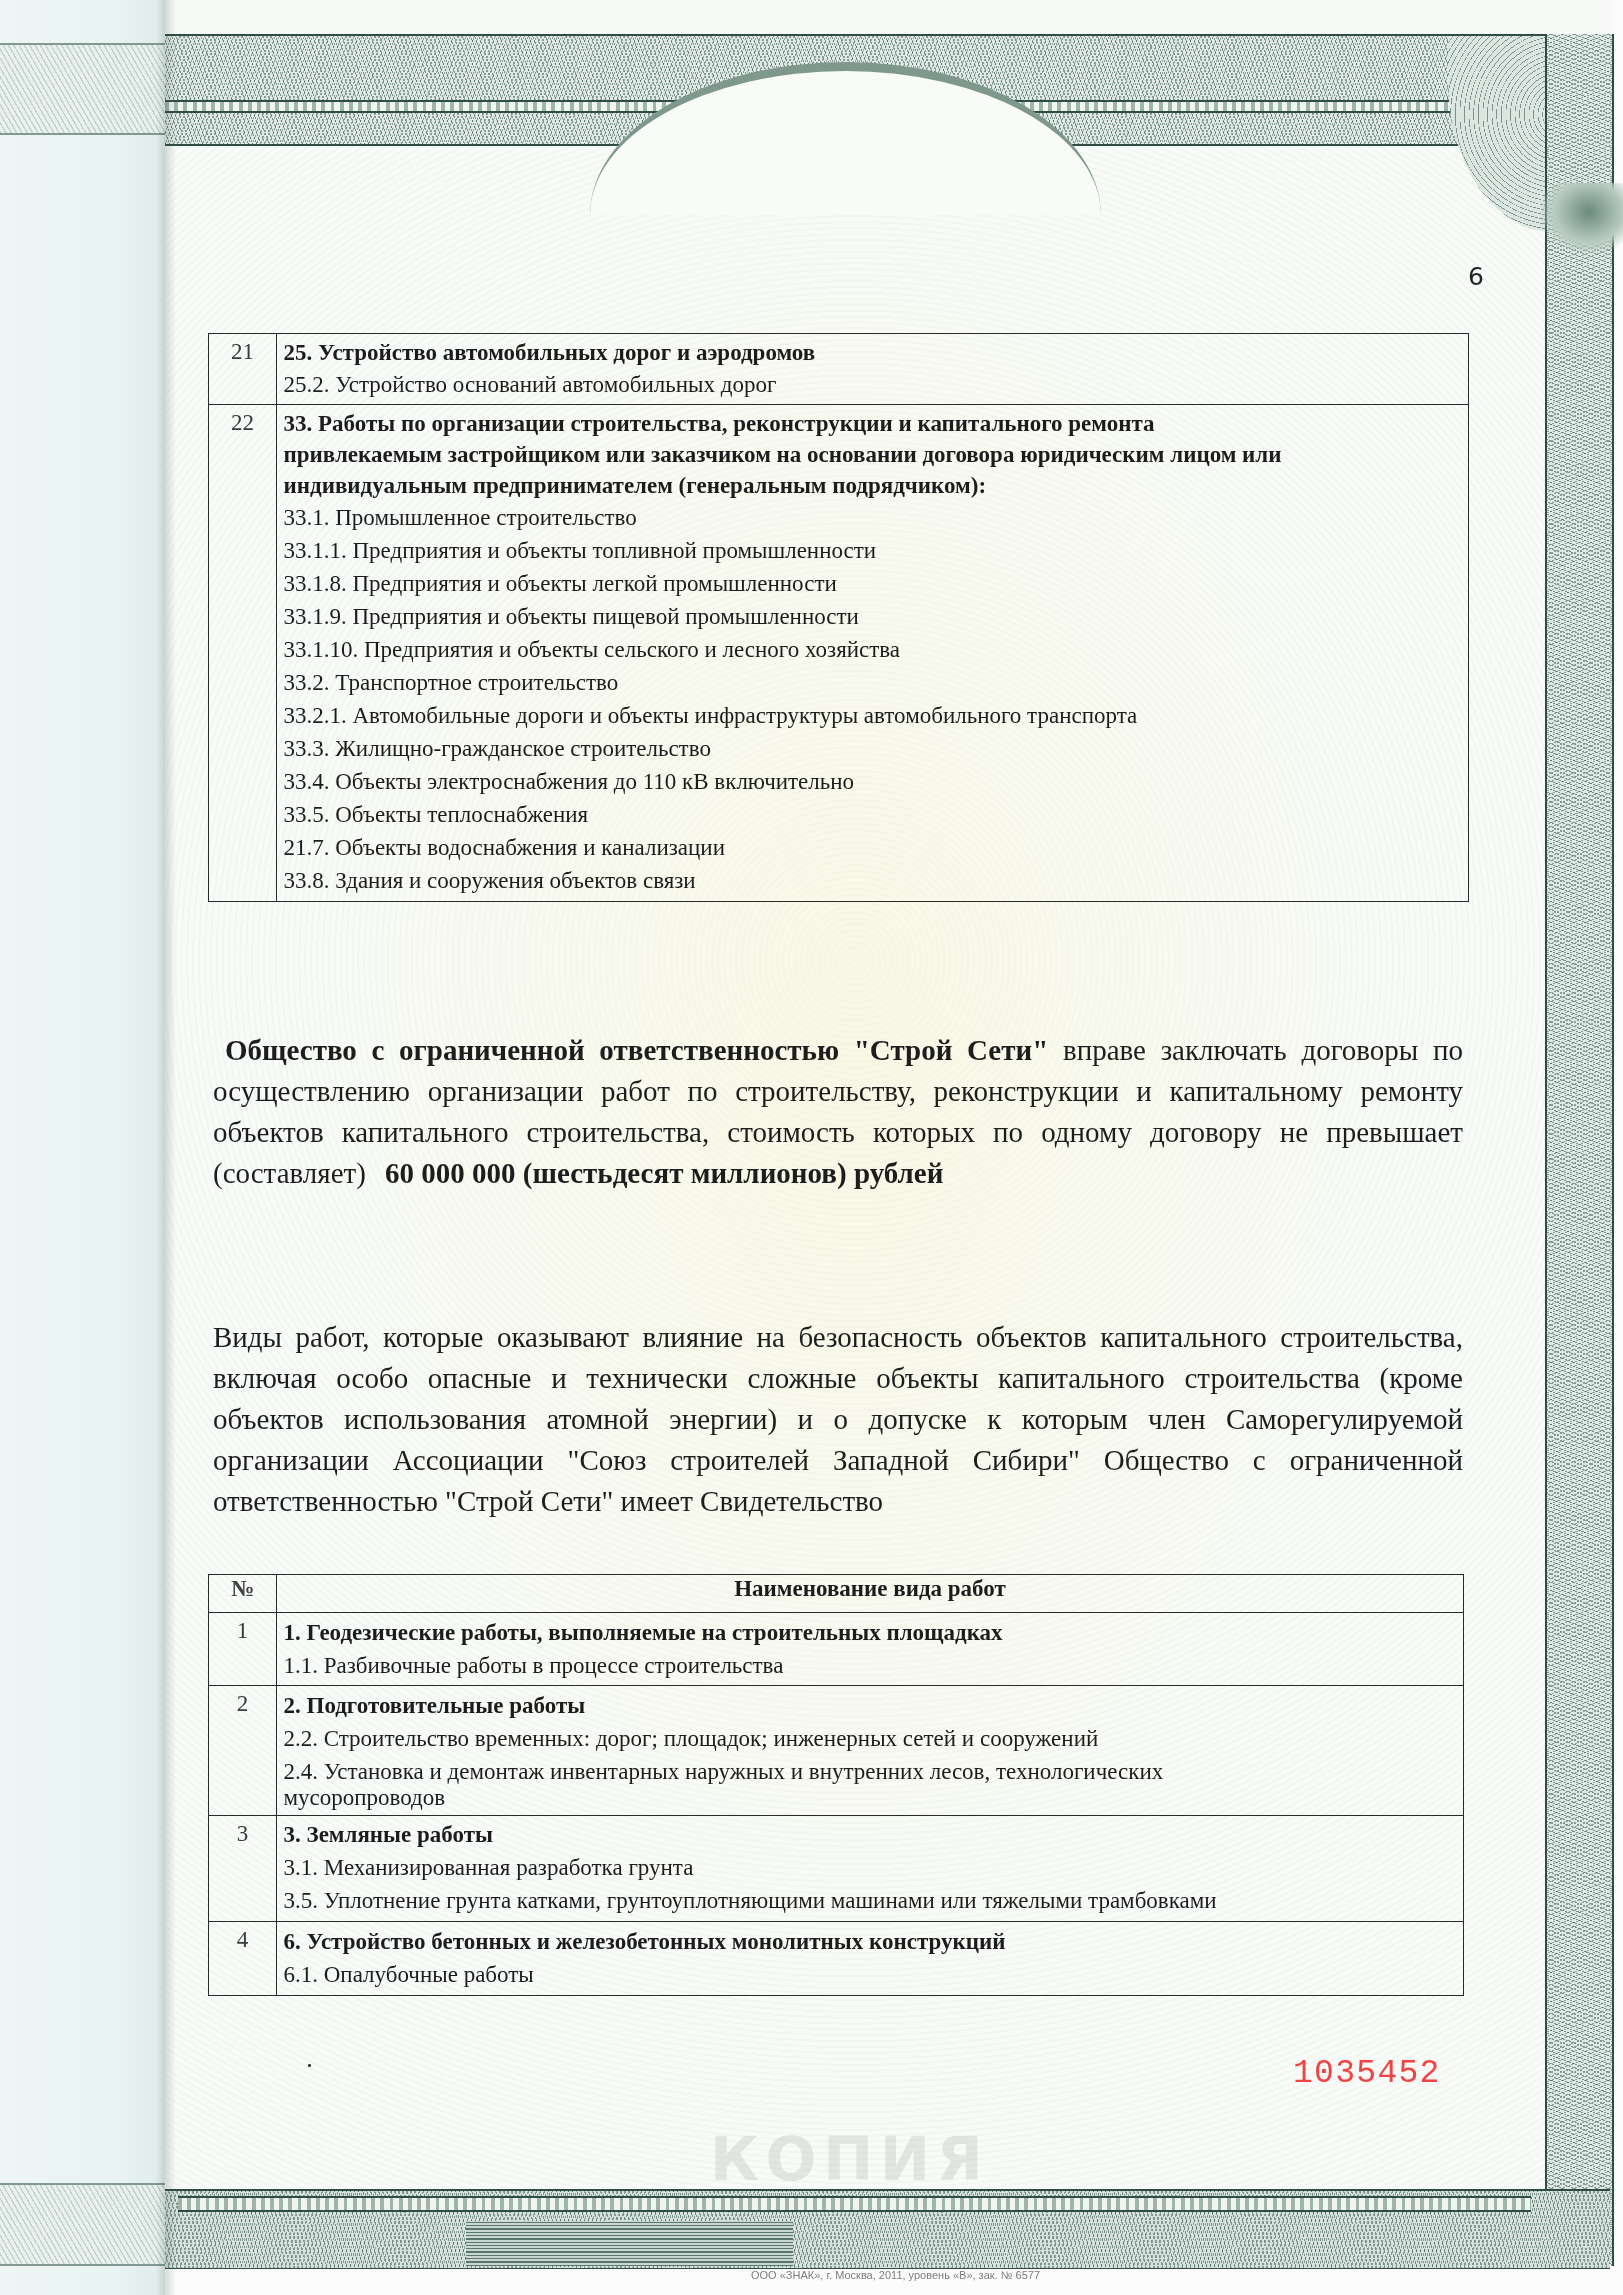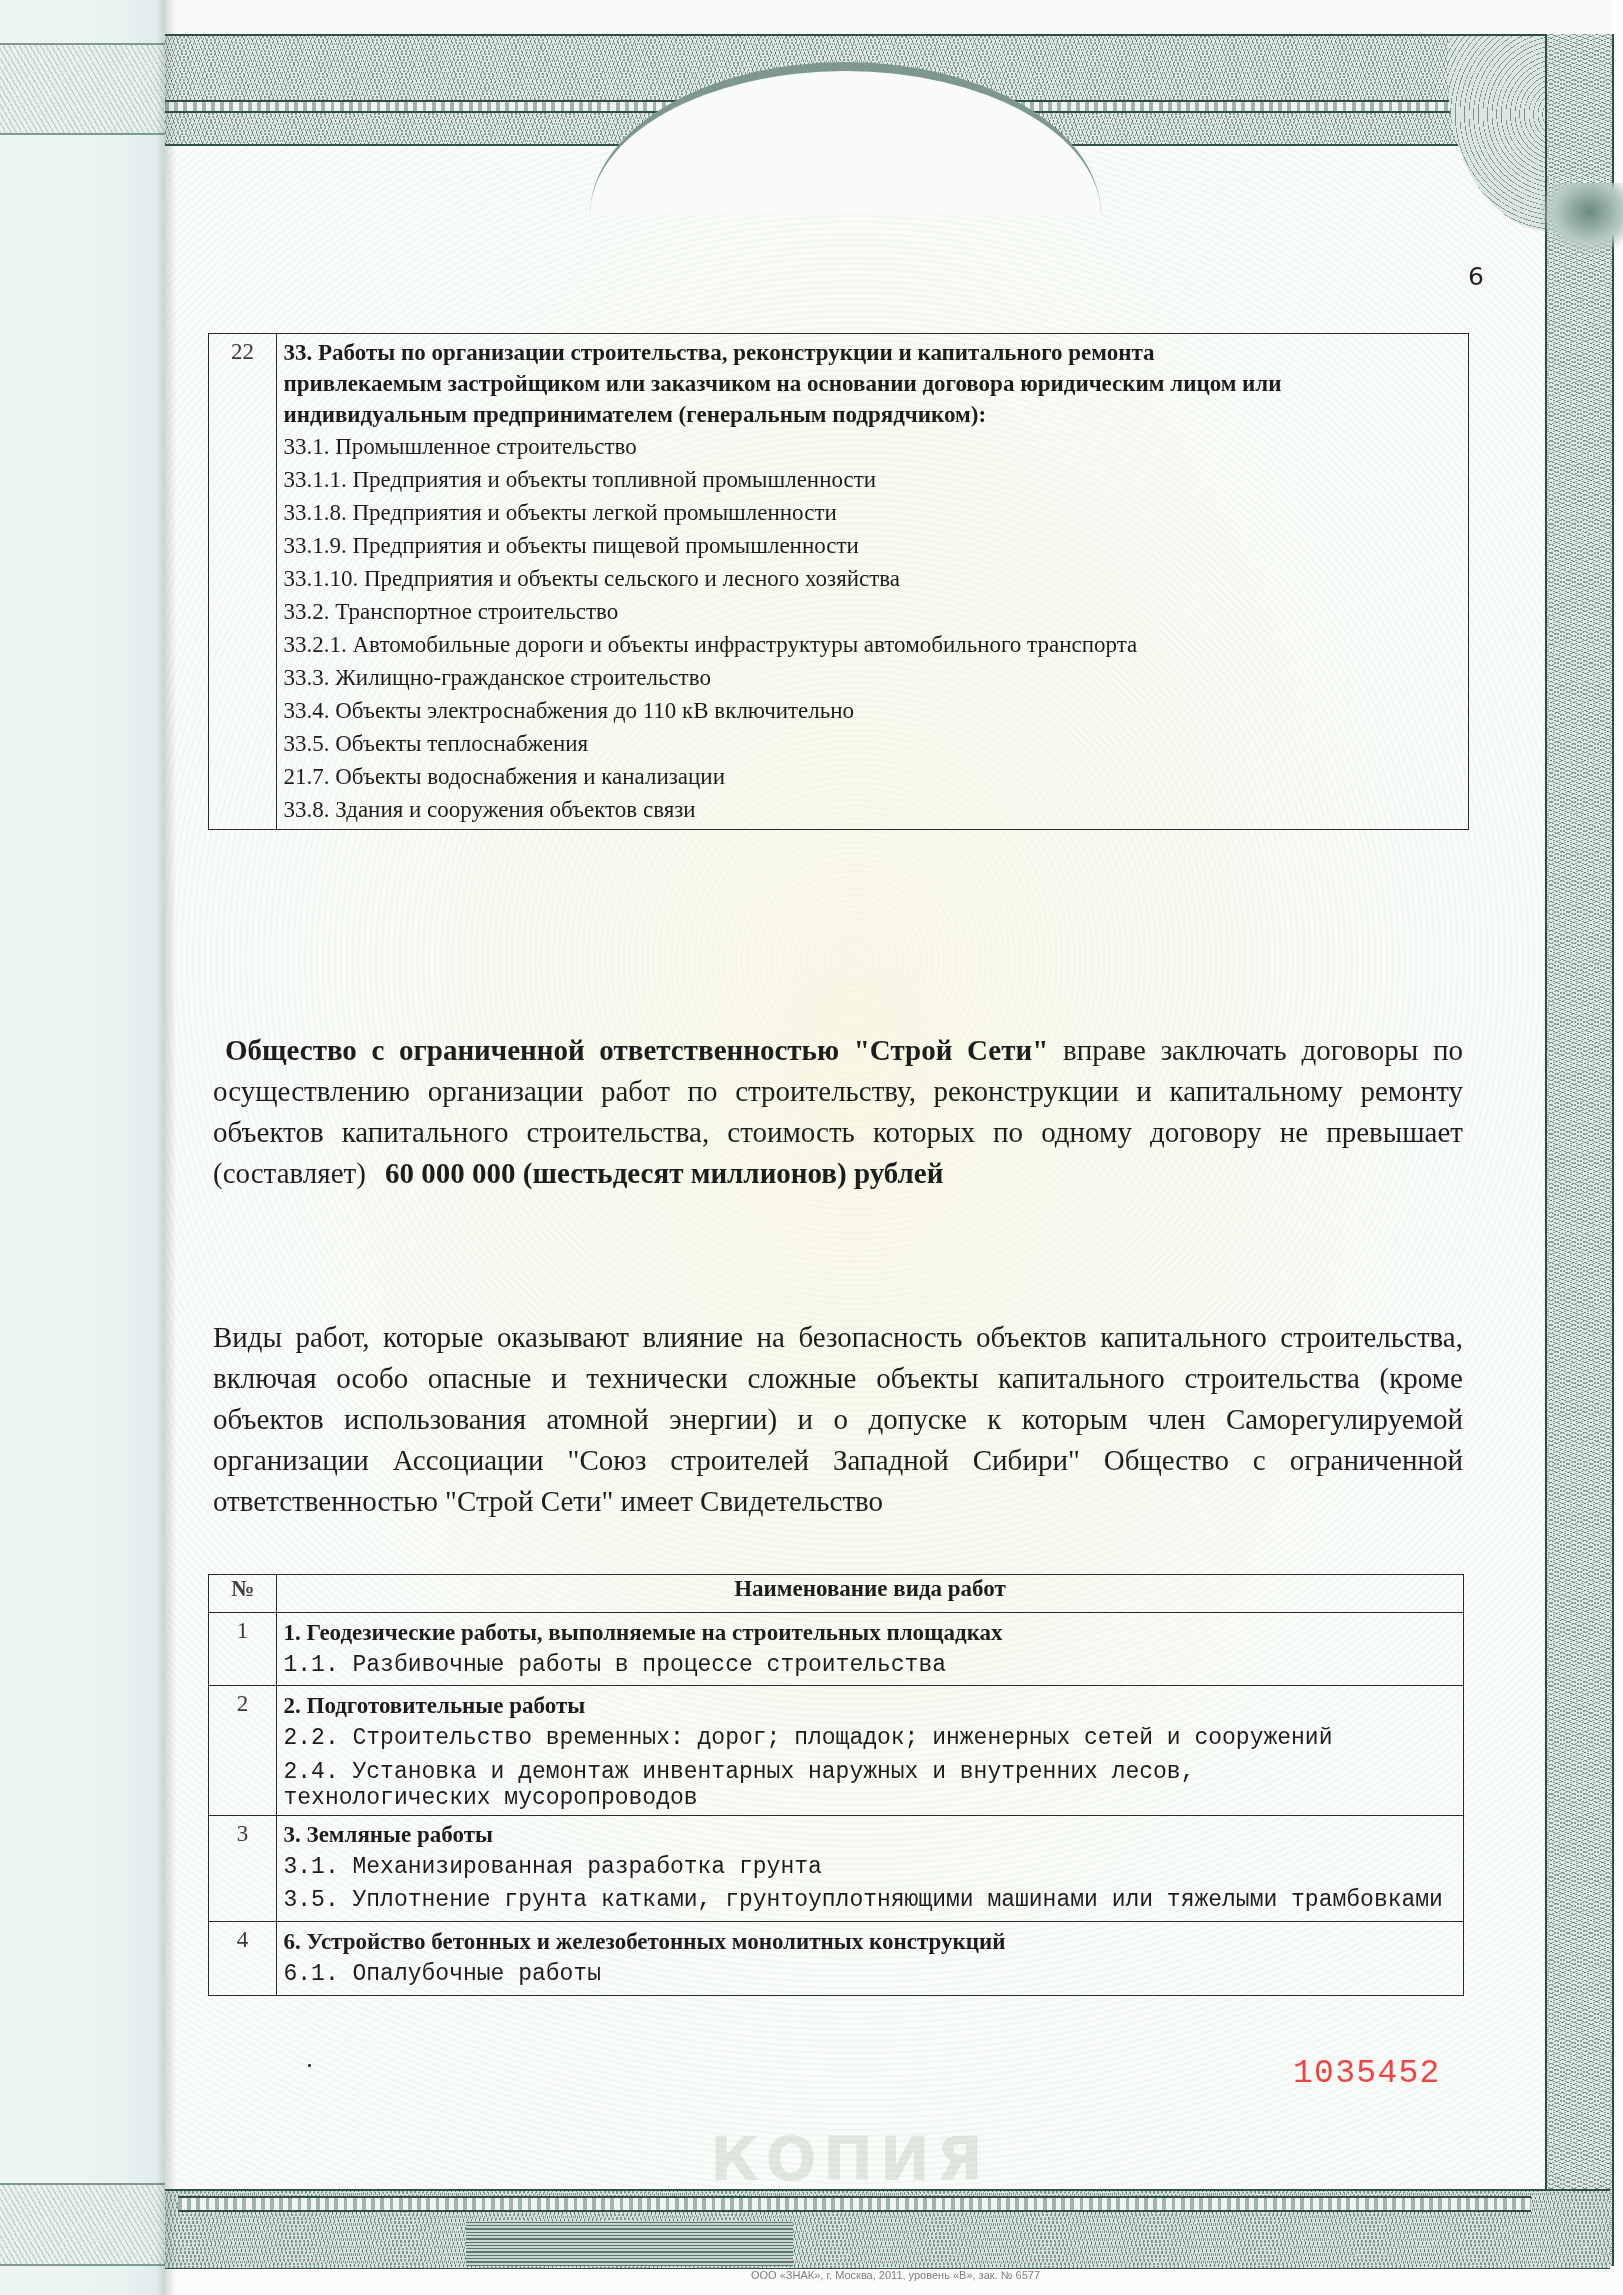--- a/index.html
+++ b/index.html
@@ -66,21 +66,21 @@
   .item-line { display:block; }
   .sub { display:block; padding-top:5.2px; }
 
   #table1 { left:208px; top:333px; width:1261px; }
   #table1 .sub { height:33px; padding-top:0; line-height:33px; }
   #table1 .title-block { line-height:31px; }
 
   #table2 { left:208px; top:1574px; width:1256px; }
   #table2 th { font-weight:bold; height:37px; font-size:23px; }
   #table2 th.num { width:67px; color:#444; }
-  #table2 .sub { line-height:33px; padding-top:0;font-family:Liberation Mono, monospace; }
+  #table2 .sub { line-height:33px; padding-top:0; }
   #table2 .title-block { line-height:33px; }
 
   .para { position:absolute; left:213px; width:1250px; font-size:29px; line-height:41px; text-align:justify; color:#1d1d1d; }
   .para b { font-weight:bold;margin-left:12px; }
   #para1 { top:1001px; }
   #para2 { top:1288px; font-weight:normal; }
 
   .serial { position:absolute; left:1293px; top:2055px; font-family:"Liberation Mono", "DejaVu Sans Mono", monospace; font-size:33px; letter-spacing:1.3px; color:#ef4444; }
   .watermark { position:absolute; left:710px; top:2124px; font-family:"DejaVu Sans", sans-serif; font-weight:bold; font-size:60px; letter-spacing:6.5px; color:rgba(170,175,160,.28); }
   .dot { position:absolute; left:308px; top:2064px; width:2.6px; height:2.6px; background:#333; border-radius:50%; }
@@ -108,20 +108,27 @@
     <div class="center-block"></div>
   </div>
   <div class="below-sheet"></div>
 </div>
 <div class="binding-shadow"></div>
 
 <div class="page-number">6</div>
 
 <table class="works" id="table1">
   <tbody>
+    <tr>
+      <td class="num">21</td>
+      <td class="body">
+        <span class="item-line item-title title-block">25. Устройство автомобильных дорог и аэродромов</span>
+        <span class="sub">25.2. Устройство оснований автомобильных дорог</span>
+      </td>
+    </tr>
     <tr>
       <td class="num">22</td>
       <td class="body">
         <span class="item-line item-title title-block">33. Работы по организации строительства, реконструкции и капитального ремонта</span>
         <span class="item-line item-title title-block">привлекаемым застройщиком или заказчиком на основании договора юридическим лицом или</span>
         <span class="item-line item-title title-block">индивидуальным предпринимателем (генеральным подрядчиком):</span>
         <span class="sub">33.1. Промышленное строительство</span>
         <span class="sub">33.1.1. Предприятия и объекты топливной промышленности</span>
         <span class="sub">33.1.8. Предприятия и объекты легкой промышленности</span>
         <span class="sub">33.1.9. Предприятия и объекты пищевой промышленности</span>

